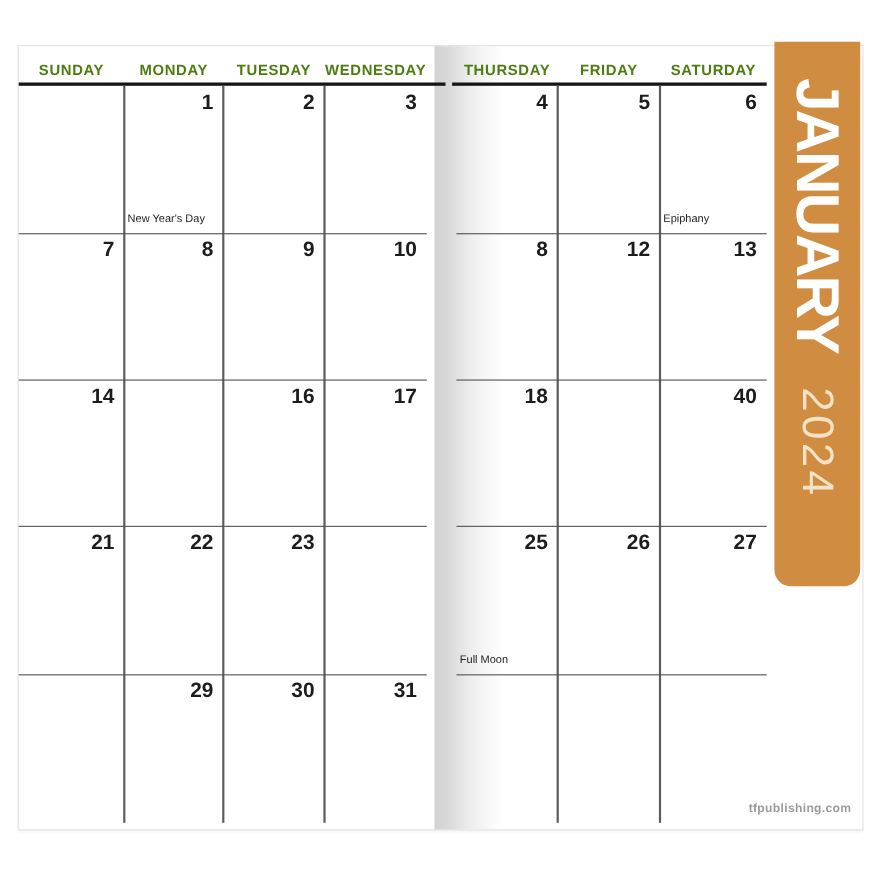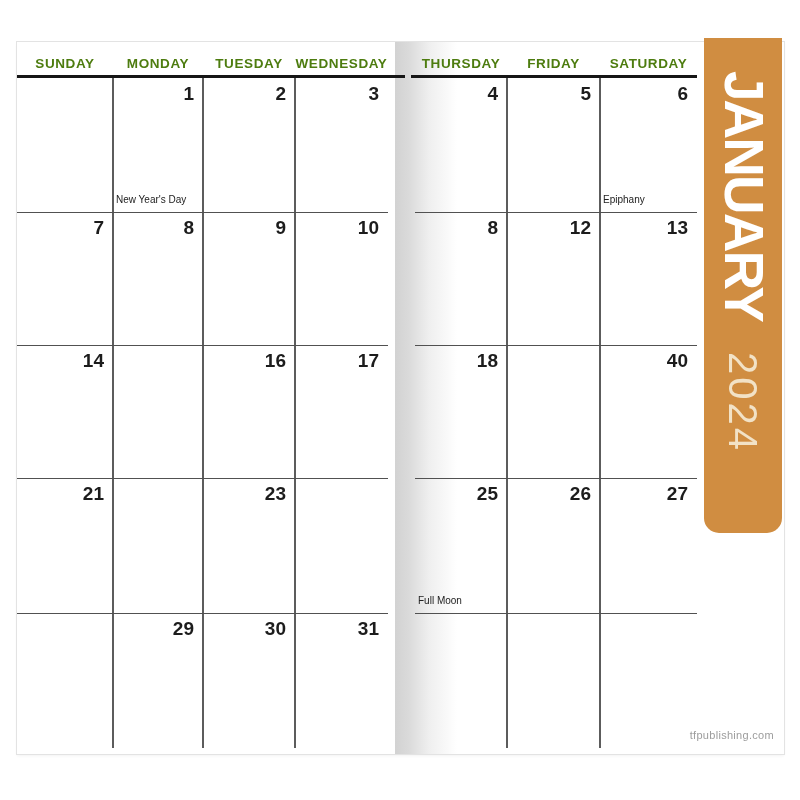--- a/index.html
+++ b/index.html
@@ -64,21 +64,21 @@
   }
   .tab-year{
     position:absolute;top:314px;left:50%;transform:translateX(-50%);
     writing-mode:vertical-rl;text-orientation:mixed;
     font-size:40px;font-weight:normal;letter-spacing:3px;line-height:1;
     color:#F2E2C6;white-space:nowrap;
   }
   
   .brand{
     position:absolute;top:687px;right:10px;width:220px;
-    text-align:right;font-size:11px;letter-spacing:0.3px;color:#9c9c9c;
+    text-align:right;font-size:11px;letter-spacing:0.3px;color:#9c9c9c;font-weight:bold;
   }
 </style>
 </head>
 <body>
 
 <div class="canvas">
 
   <div class="page">
 
     <div class="gutter-shadow"></div>
@@ -185,20 +185,24 @@
       </div>
     <div class="cell c6 r2">
         <div class="date">40</div>
         <div class="note"></div>
       </div>
 
     <div class="cell c0 r3">
         <div class="date">21</div>
         <div class="note"></div>
       </div>
+    <div class="cell c1 r3">
+        <div class="date">22</div>
+        <div class="note"></div>
+      </div>
     <div class="cell c2 r3">
         <div class="date">23</div>
         <div class="note"></div>
       </div>
     <div class="cell c4 r3">
         <div class="date">25</div>
         <div class="note">Full Moon</div>
       </div>
     <div class="cell c5 r3">
         <div class="date">26</div>

